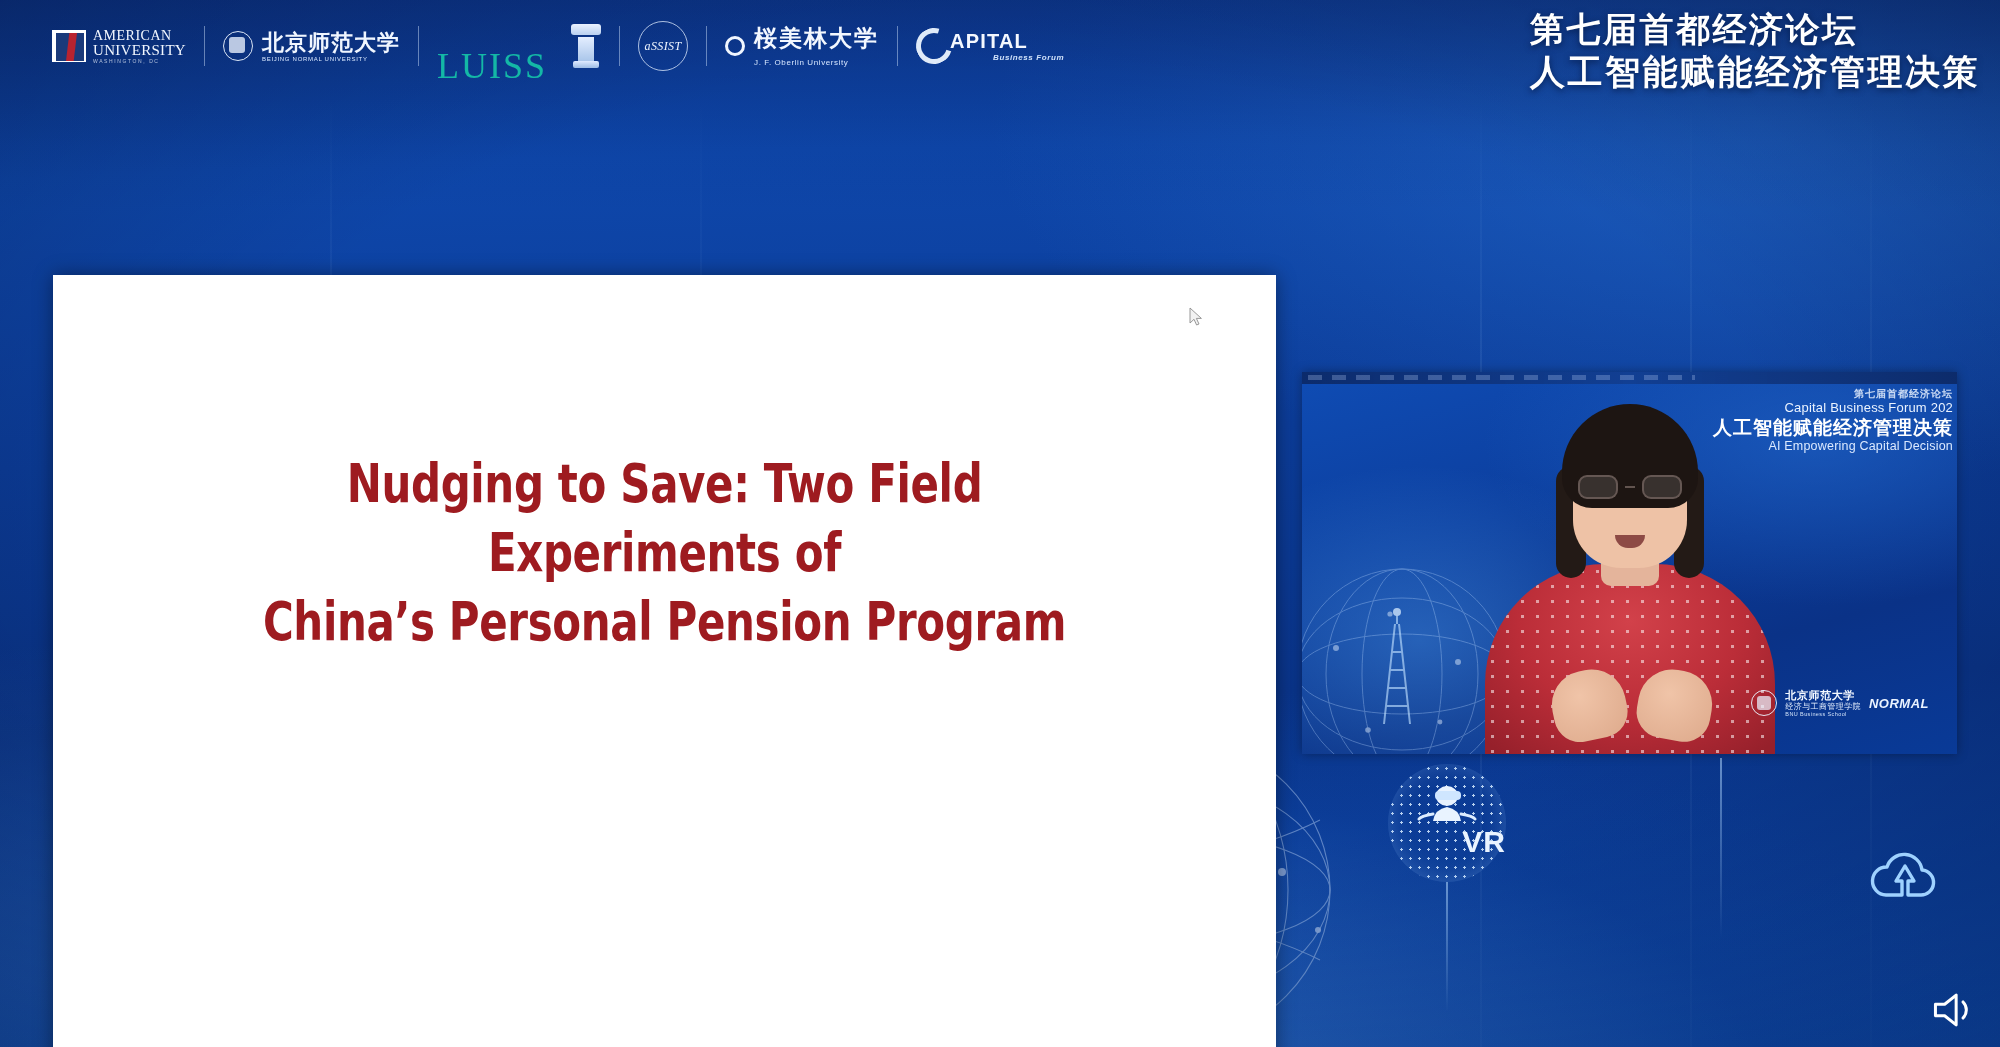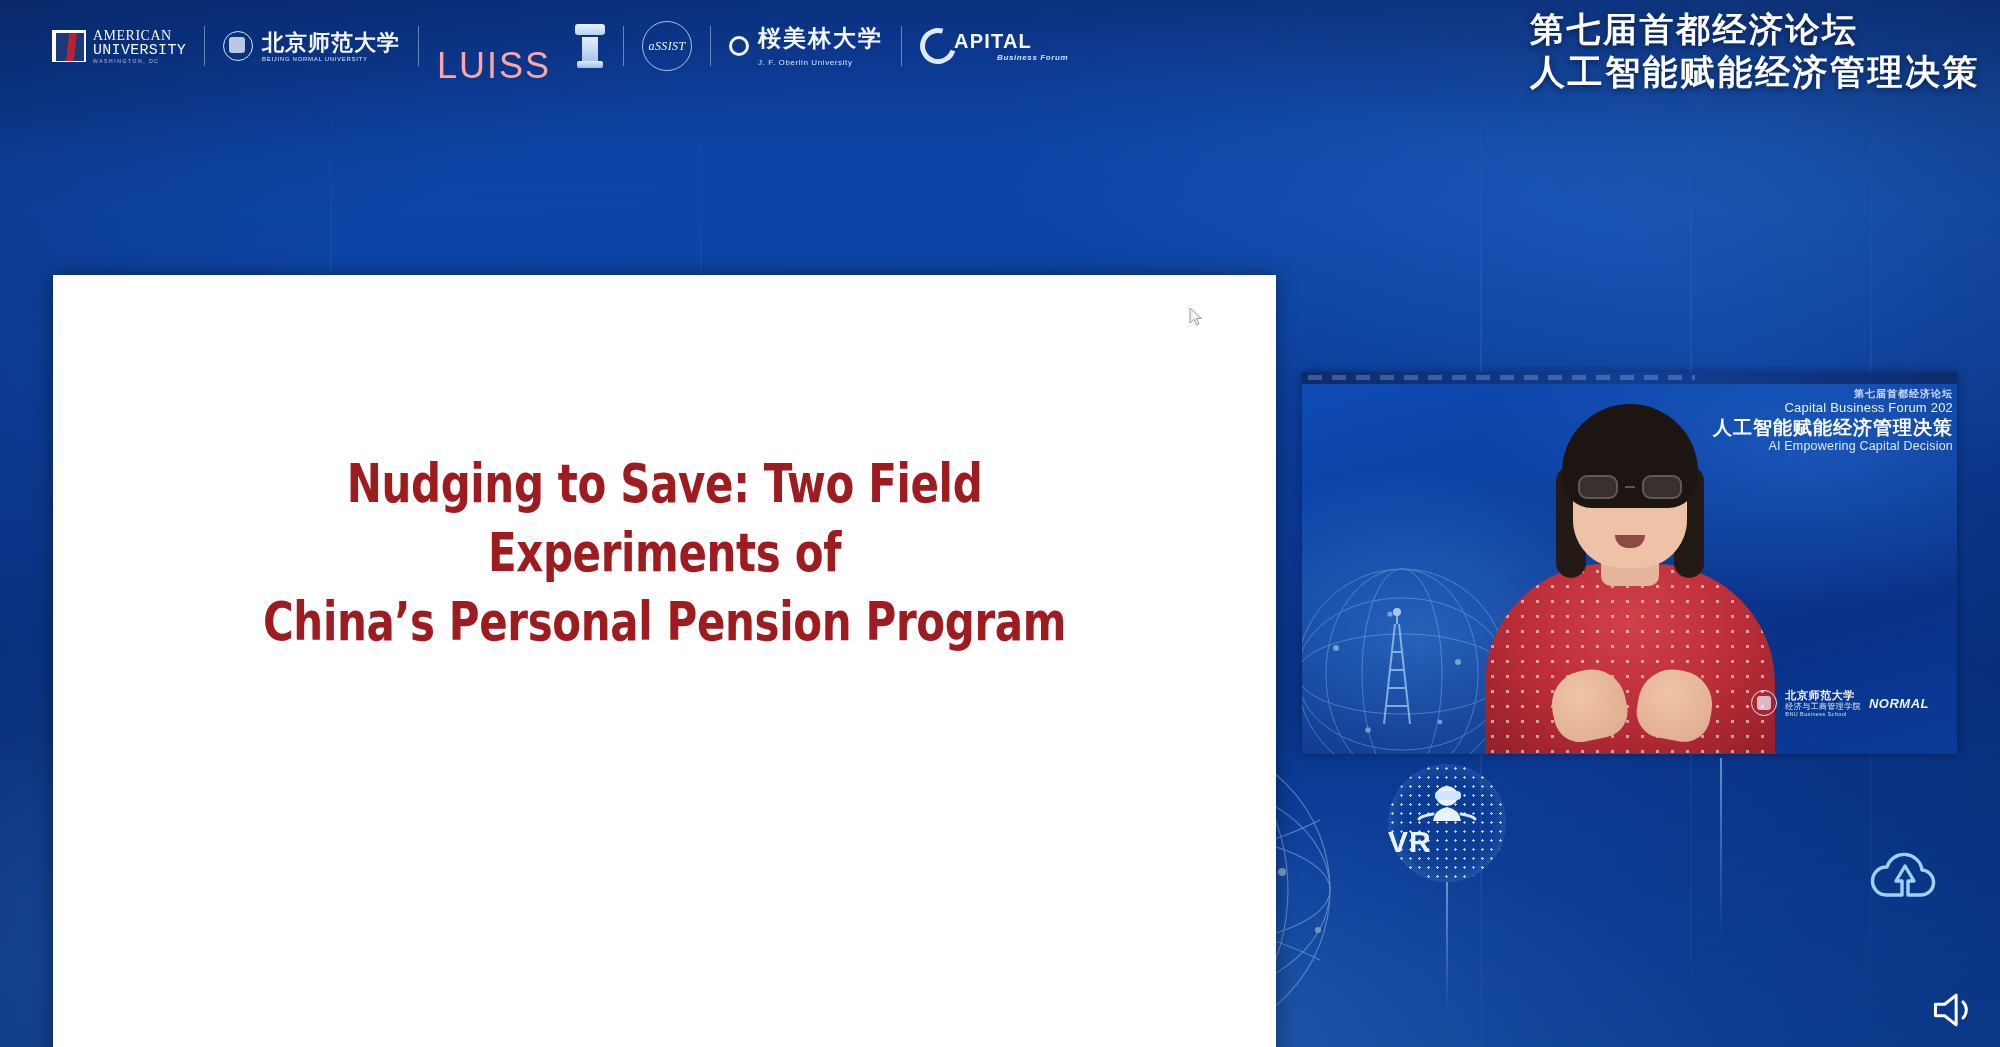--- a/index.html
+++ b/index.html
@@ -116,21 +116,21 @@
     background: #1b3a7a;
   }
   .au-mark::after {
     content: ""; position: absolute;
     left: 13px; top: 2px; width: 11px; height: 28px;
     background: #b8232f;
     clip-path: polygon(30% 0, 100% 0, 70% 100%, 0 100%);
   }
   .au-text { line-height: 1.0; color: #f2f7ff; }
   .au-text .l1 { font-size: 14px; letter-spacing: .5px; font-family: "Liberation Serif", serif; }
-  .au-text .l2 { font-size: 15px; letter-spacing: .3px; font-family: Liberation Mono, monospace; }
+  .au-text .l2 { font-size: 15px; letter-spacing: .3px; font-family: Liberation Serif, serif; }
   .au-text .l3 { font-size: 5px; letter-spacing: 1.6px; opacity: .7; margin-top: 1px; }
 
   
   .bnu-logo { display: flex; align-items: center; gap: 9px; }
   .bnu-seal {
     width: 30px; height: 30px; border-radius: 50%;
     border: 1.6px solid rgba(236,244,255,.92);
     position: relative; flex: none;
   }
   .bnu-seal::before {
@@ -139,22 +139,22 @@
     background: rgba(236,244,255,.78);
   }
   .bnu-cn {
     color: #f0f6ff; font-size: 22px; letter-spacing: 1px;
     font-family: "DejaVu Serif", "Liberation Serif", serif;
     font-weight: bold; line-height: 1;
   }
   .bnu-en { color: #d9e8ff; font-size: 6px; letter-spacing: .7px; margin-top: 3px; }
 
   .luiss {
-    color: #fca5a5;
-    font-family: Liberation Sans, sans-serif;
+    color: #14b8a6;
+    font-family: Liberation Serif, serif;
     font-size: 36px; letter-spacing: 2px; line-height: 1; margin-top: 40px;
   }
 
   
   .column-icon { width: 30px; height: 44px; position: relative; flex: none; }
   .column-icon .cap {
     position: absolute; left: 0; top: 0; width: 30px; height: 11px;
     background: linear-gradient(180deg,#eaf2ff,#b9d0f0);
     border-radius: 3px;
   }
@@ -420,21 +420,21 @@
   }
   .dot-sphere {
     position: relative;
     border-radius: 50%;
     background-image: radial-gradient(rgba(215,235,255,.85) 1.3px, transparent 1.4px);
     background-size: 9px 9px;
     box-shadow: inset 0 0 22px rgba(150,200,255,.25);
   }
   .vr-label {
     position: absolute; left: 0; right: 0; top: 52%;
-    text-align: left; color: #eaf4ff;
+    text-align: right; color: #eaf4ff;
     font-size: 30px; font-weight: bold; letter-spacing: 1px;
     font-family: "Liberation Sans", sans-serif;
   }
   .vr-person {
     position: absolute; left: 50%; top: 17%; transform: translateX(-50%);
     width: 64px; height: 46px;
   }
 
   .drop-line {
     position: absolute; width: 1.5px;

